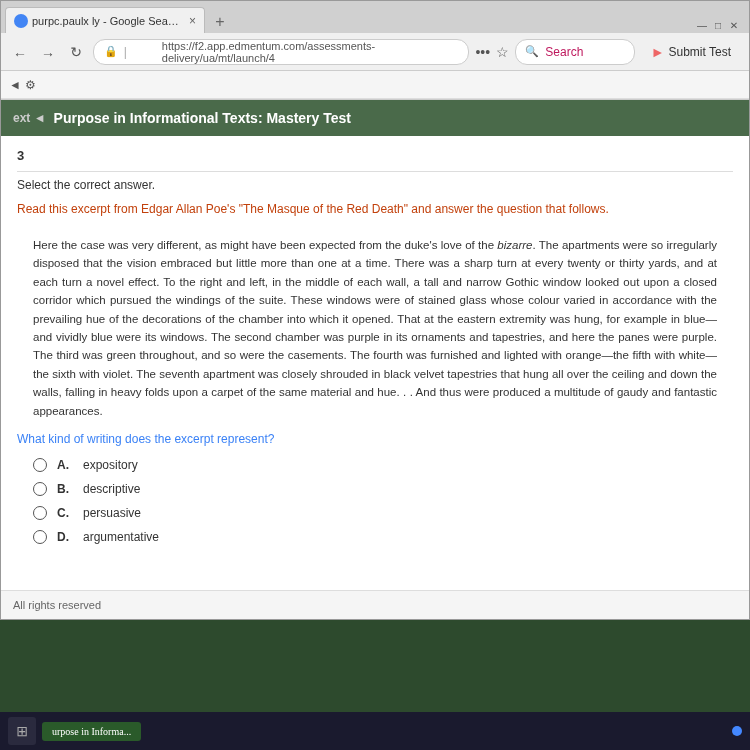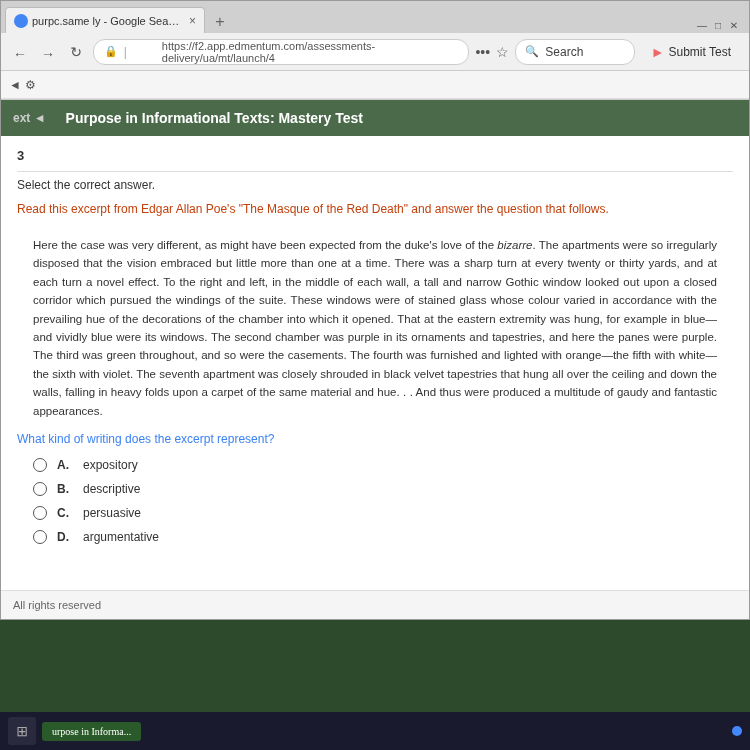--- a/index.html
+++ b/index.html
@@ -206,21 +206,21 @@
       min-width: 120px;
     }
 
     .search-icon {
       font-size: 11px;
       color: #888;
     }
 
     .search-text {
       font-size: 12px;
-      color: #404040;
+      color: #be185d;
     }
 
     .submit-test-btn {
       display: flex;
       align-items: center;
       gap: 4px;
       padding: 4px 10px;
       background: transparent;
       border: none;
       cursor: pointer;
@@ -249,21 +249,21 @@
       color: #555;
       cursor: pointer;
     }
 
     .page-title-bar {
       background: #4a6a4a;
       color: white;
       display: flex;
       align-items: center;
       padding: 6px 12px;
-      gap: 20px;
+      gap: 8px;
       font-size: 14px;
       font-weight: bold;
       height: 36px;
     }
 
     .page-title-nav {
       font-size: 12px;
       color: #ccc;
     }
 
@@ -417,21 +417,21 @@
 
 <div class="desktop">
 
   <div class="browser-window">
 
     <div class="browser-chrome">
 
       <div class="tab-bar">
         <div class="tab">
           <div class="tab-favicon"></div>
-          <span class="tab-label">purpc.same ly - Google Search</span>
+          <span class="tab-label">purpc.paulx ly - Google Search</span>
           <span class="tab-close">×</span>
         </div>
         <div class="tab-add">+</div>
         <div class="window-controls">
           <span class="win-btn">—</span>
           <span class="win-btn">□</span>
           <span class="win-btn">✕</span>
         </div>
       </div>
 

